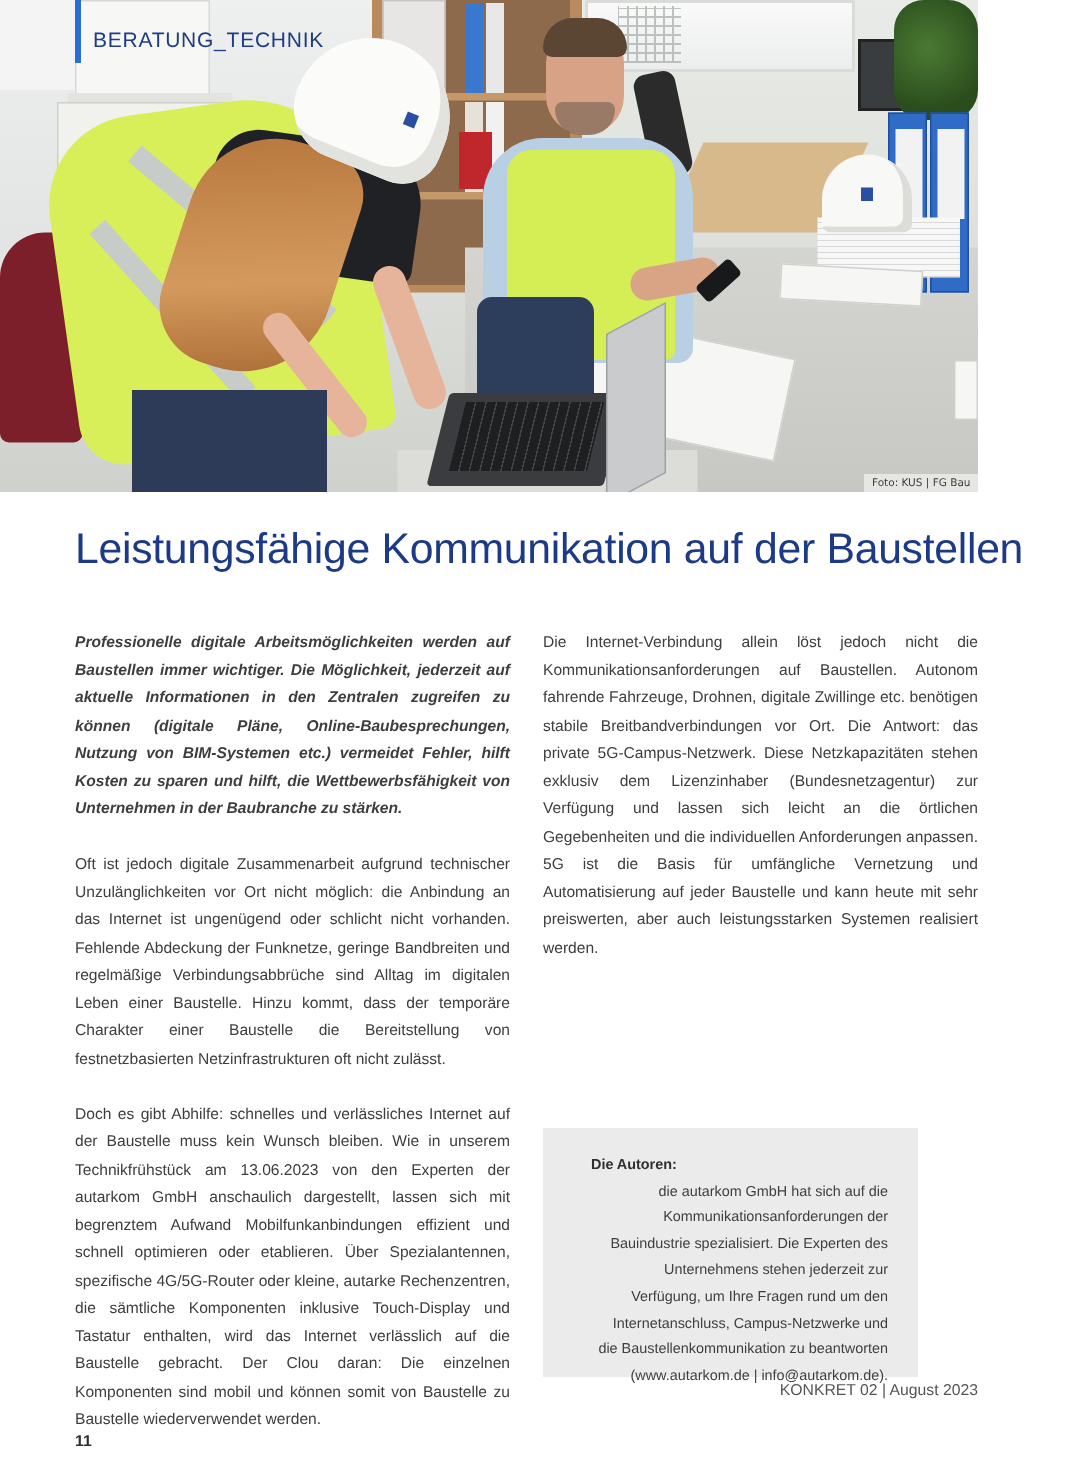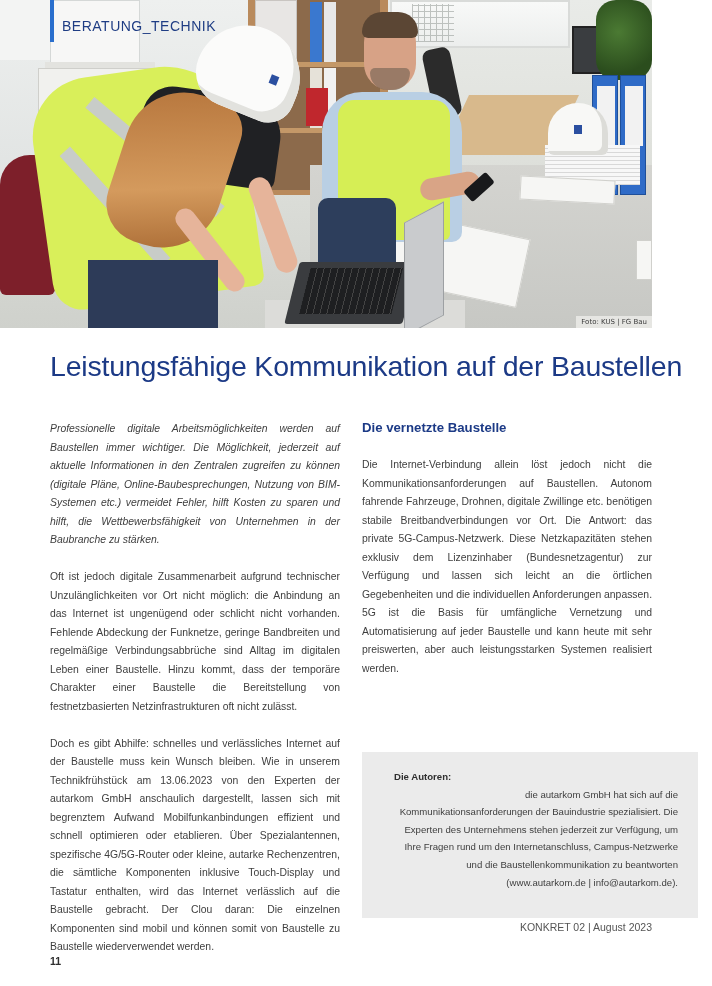--- a/index.html
+++ b/index.html
@@ -78,25 +78,25 @@
     position: absolute; left: 50px; top: 350px; width: 620px;
     font-size: 28.5px; color: #1c3a86; font-weight: 400; letter-spacing: -0.2px;
     font-family: "Liberation Sans", sans-serif; white-space: nowrap;
   }
 
   
   .col { position: absolute; width: 290px; font-size: 10.4px; line-height: 18.5px; color: #3e3e3e; text-align: justify; font-family: "Liberation Sans", sans-serif; }
   .col-left { left: 50px; top: 420px; }
   .col-right { left: 362px; top: 420px; }
   .col p { margin-bottom: 18.5px; hyphens: auto; }
-  .col p.lead { font-style: italic; }
+  .col p.lead { font-style: italic; font-weight: bold; }
   .subhead { font-size: 13.2px; color: #1c3a86; margin: -2px 0 18px 0; line-height: 20px; }
 
   .author-box {
-    position: absolute; left: 362px; top: 752px; width: 336px; height: 166px;
+    position: absolute; left: 362px; top: 752px; width: 250px; height: 166px;
     background: #ebebeb; padding: 16px 20px 0 32px;
     font-size: 9.6px; line-height: 17.6px; color: #3e3e3e;
   }
   .author-box .author-title { font-weight: 700; color: #2f2f2f; margin-bottom: 0; }
   .author-box .author-text { text-align: right; }
 
   
   .page-number { position: absolute; left: 50px; top: 955px; font-size: 10.5px; font-weight: 700; color: #2f2f2f; }
   .issue-label { position: absolute; right: 60px; top: 921px; font-size: 10.5px; color: #555; }
 </style>
@@ -175,21 +175,20 @@
 
 <h1 class="headline">Leistungsfähige Kommunikation auf der Baustellen</h1>
 
 <div class="col col-left">
   <p class="lead">Professionelle digitale Arbeitsmöglichkeiten werden auf Baustellen immer wichtiger. Die Möglichkeit, jederzeit auf aktuelle Informationen in den Zentralen zugreifen zu können (digitale Pläne, Online-Baubesprechungen, Nutzung von BIM-Systemen etc.) vermeidet Fehler, hilft Kosten zu sparen und hilft, die Wettbewerbsfähigkeit von Unternehmen in der Baubranche zu stärken.</p>
   <p>Oft ist jedoch digitale Zusammenarbeit aufgrund technischer Unzulänglichkeiten vor Ort nicht möglich: die Anbindung an das Internet ist ungenügend oder schlicht nicht vorhanden. Fehlende Abdeckung der Funknetze, geringe Bandbreiten und regelmäßige Verbindungsabbrüche sind Alltag im digitalen Leben einer Baustelle. Hinzu kommt, dass der temporäre Charakter einer Baustelle die Bereitstellung von festnetzbasierten Netzinfrastrukturen oft nicht zulässt.</p>
   <p>Doch es gibt Abhilfe: schnelles und verlässliches Internet auf der Baustelle muss kein Wunsch bleiben. Wie in unserem Technikfrühstück am 13.06.2023 von den Experten der autarkom GmbH anschaulich dargestellt, lassen sich mit begrenztem Aufwand Mobilfunkanbindungen effizient und schnell optimieren oder etablieren. Über Spezialantennen, spezifische 4G/5G-Router oder kleine, autarke Rechenzentren, die sämtliche Komponenten inklusive Touch-Display und Tastatur enthalten, wird das Internet verlässlich auf die Baustelle gebracht. Der Clou daran: Die einzelnen Komponenten sind mobil und können somit von Baustelle zu Baustelle wiederverwendet werden.</p>
 </div>
 
 <div class="col col-right">
-  <h2 class="subhead">Die vernetzte Baustelle</h2>
   <p>Die Internet-Verbindung allein löst jedoch nicht die Kommunikationsanforderungen auf Baustellen. Autonom fahrende Fahrzeuge, Drohnen, digitale Zwillinge etc. benötigen stabile Breitbandverbindungen vor Ort. Die Antwort: das private 5G-Campus-Netzwerk. Diese Netzkapazitäten stehen exklusiv dem Lizenzinhaber (Bundesnetzagentur) zur Verfügung und lassen sich leicht an die örtlichen Gegebenheiten und die individuellen Anforderungen anpassen. 5G ist die Basis für umfängliche Vernetzung und Automatisierung auf jeder Baustelle und kann heute mit sehr preiswerten, aber auch leistungsstarken Systemen realisiert werden.</p>
 </div>
 
 <div class="author-box">
   <div class="author-title">Die Autoren:</div>
   <div class="author-text">die autarkom GmbH hat sich auf die Kommunikationsanforderungen der Bauindustrie spezialisiert. Die Experten des Unternehmens stehen jederzeit zur Verfügung, um Ihre Fragen rund um den Internetanschluss, Campus-Netzwerke und die Baustellenkommunikation zu beantworten (www.autarkom.de | info@autarkom.de).</div>
 </div>
 
 <div class="page-number">11</div>
 <div class="issue-label">KONKRET 02 | August 2023</div>

